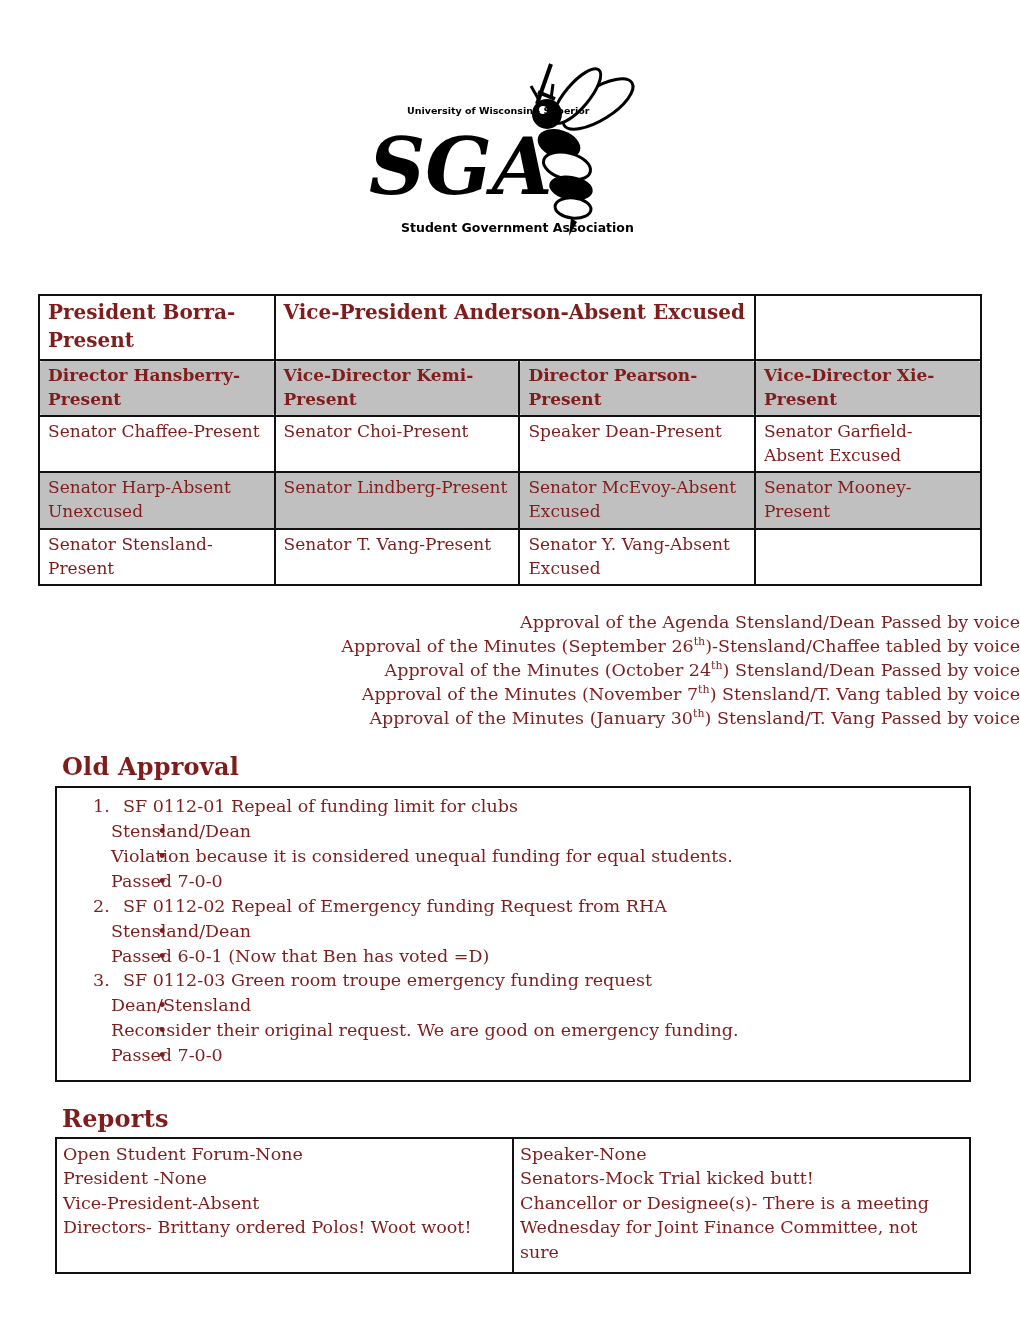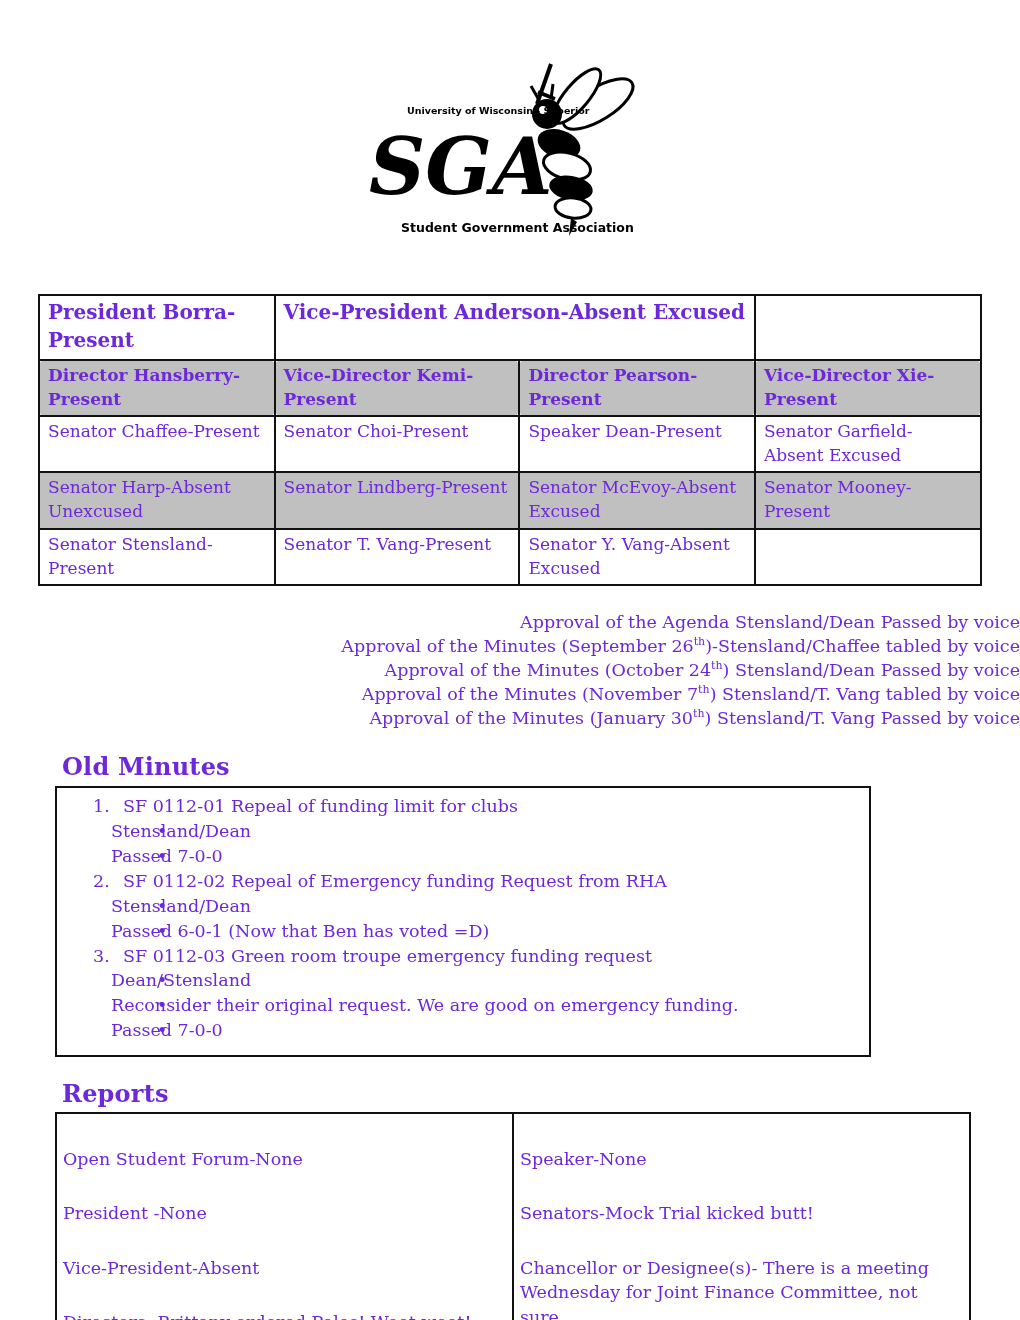--- a/index.html
+++ b/index.html
@@ -4,21 +4,21 @@
 <style>
   * { margin: 0; padding: 0; box-sizing: border-box; }
   html, body { background: #ffffff; }
   .page {
     position: relative;
     width: 1020px;
     height: 1320px;
     margin: 0 auto;
     background: #ffffff;
     font-family: "DejaVu Serif", "Liberation Serif", serif;
-    color: #6d28d9;
+    color: #7f1d1d;
     overflow: hidden;
   }
 
   
   .logo-wrap {
     padding-top: 52px;
     width: 100%;
     display: flex;
     justify-content: center;
   }
@@ -63,21 +63,21 @@
   
   .section-heading {
     margin: 22px 0 0 62px;
     font-size: 24px;
     font-weight: bold;
     letter-spacing: 0.2px;
   }
 
   
   .ob-box {
-    width: 816px;
+    width: 916px;
     margin: 5px 0 0 55px;
     border: 2px solid #111;
     padding: 6px 14px 12px 0;
     font-size: 17.5px;
     line-height: 1.42;
   }
   .ob-title-row { padding-left: 36px; }
   .ob-num { display: inline-block; width: 30px; }
   .ob-bullets { list-style: none; }
   .ob-bullets li {
@@ -99,21 +99,21 @@
     border-collapse: collapse;
     table-layout: fixed;
   }
   .reports-table td {
     border: 2px solid #111;
     vertical-align: top;
     padding: 3px 10px 8px 6px;
     font-size: 17.5px;
     line-height: 1.4;
   }
-  .rep-line { display: block; margin-top: 30px; }
+  .rep-line { display: block; }
 </style>
 </head>
 <body>
 
 <div class="page">
 
   <div class="logo-wrap">
     <div class="logo">
       <svg width="310" height="200" viewBox="0 0 310 200">
 
@@ -184,31 +184,34 @@
     </table>
 
   <div class="approvals">
     <div><span>Approval of the Agenda Stensland/Dean Passed by voice</span><sup></sup><span></span></div>
     <div><span>Approval of the Minutes (September 26</span><sup>th</sup><span>)-Stensland/Chaffee tabled by voice</span></div>
     <div><span>Approval of the Minutes (October 24</span><sup>th</sup><span>) Stensland/Dean Passed by voice</span></div>
     <div><span>Approval of the Minutes (November 7</span><sup>th</sup><span>) Stensland/T. Vang tabled by voice</span></div>
     <div><span>Approval of the Minutes (January 30</span><sup>th</sup><span>) Stensland/T. Vang Passed by voice</span></div>
   </div>
 
-  <div class="section-heading">Old Minutes</div>
+  <div class="section-heading">Old Approval</div>
 
   <div class="ob-box">
 
     <div class="ob-item">
       <div class="ob-title-row">
         <span class="ob-num">1.</span><span class="ob-title">SF 0112-01 Repeal of funding limit for clubs</span>
       </div>
       <ul class="ob-bullets">
         <li>
             <span class="b-text">Stensland/Dean</span>
+          </li>
+        <li>
+            <span class="b-text">Violation because it is considered unequal funding for equal students.</span>
           </li>
         <li>
             <span class="b-text">Passed 7-0-0</span>
           </li>
       </ul>
     </div>
 
     <div class="ob-item">
       <div class="ob-title-row">
         <span class="ob-num">2.</span><span class="ob-title">SF 0112-02 Repeal of Emergency funding Request from RHA</span>

